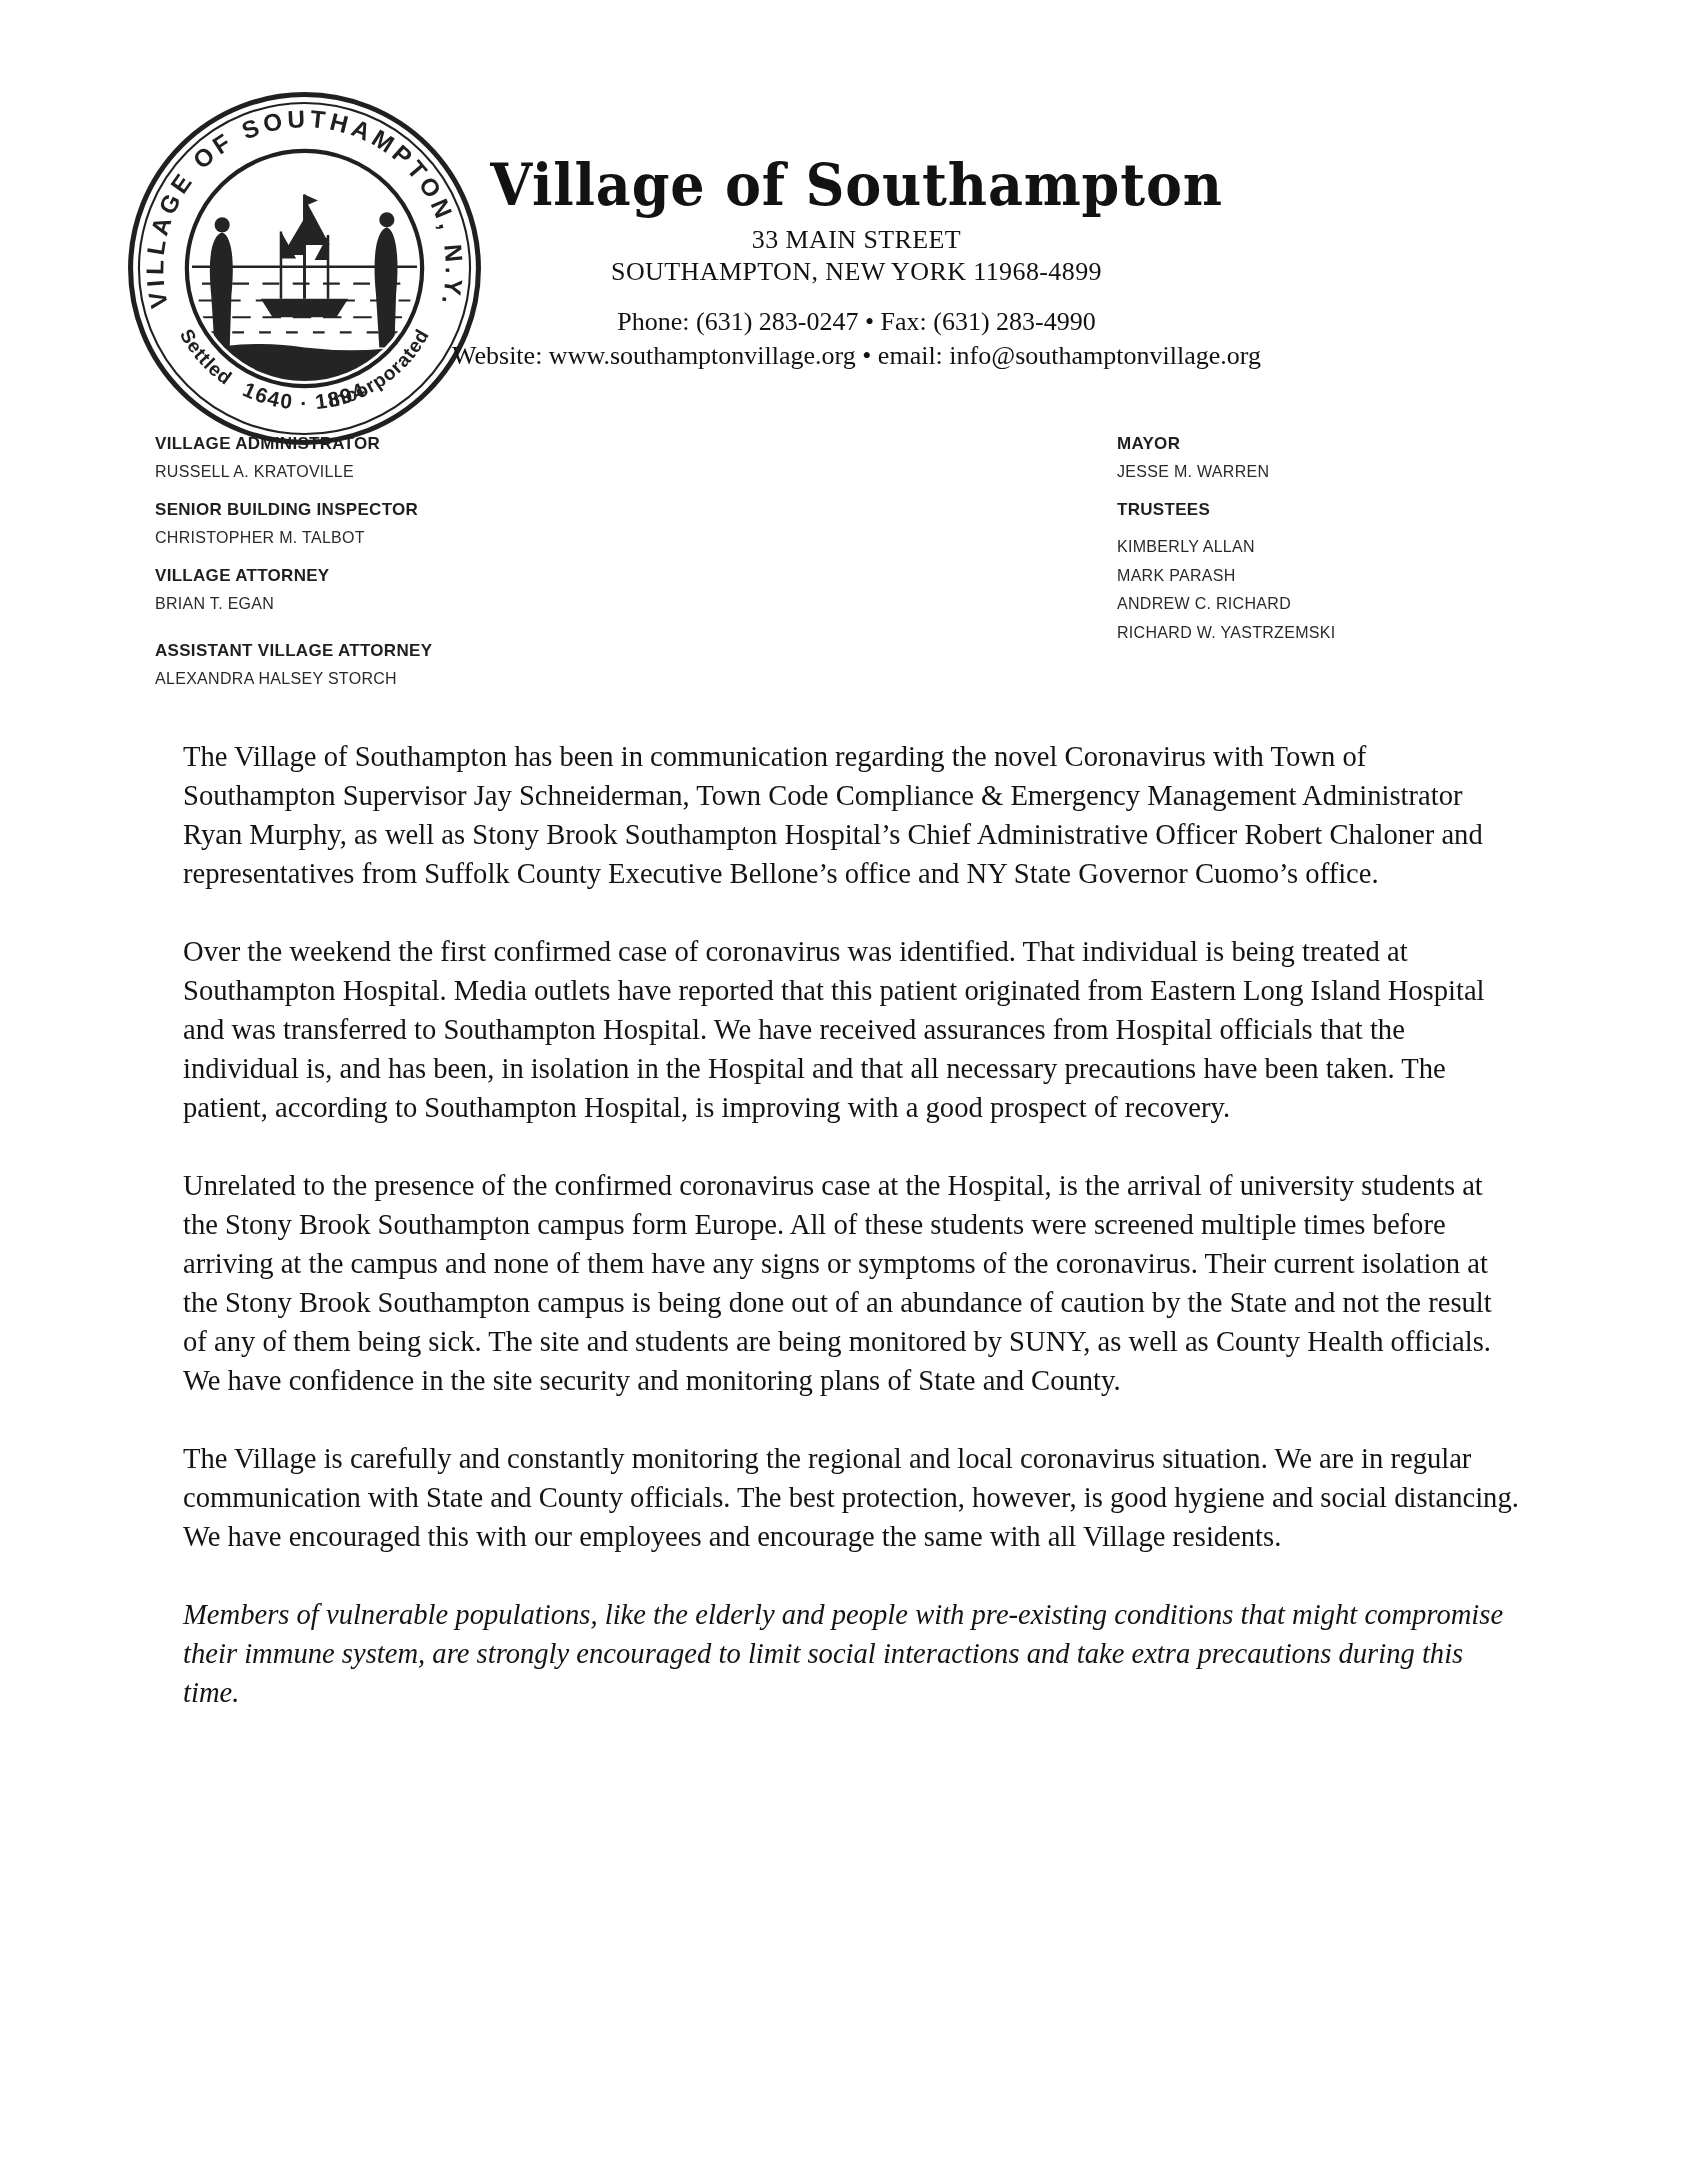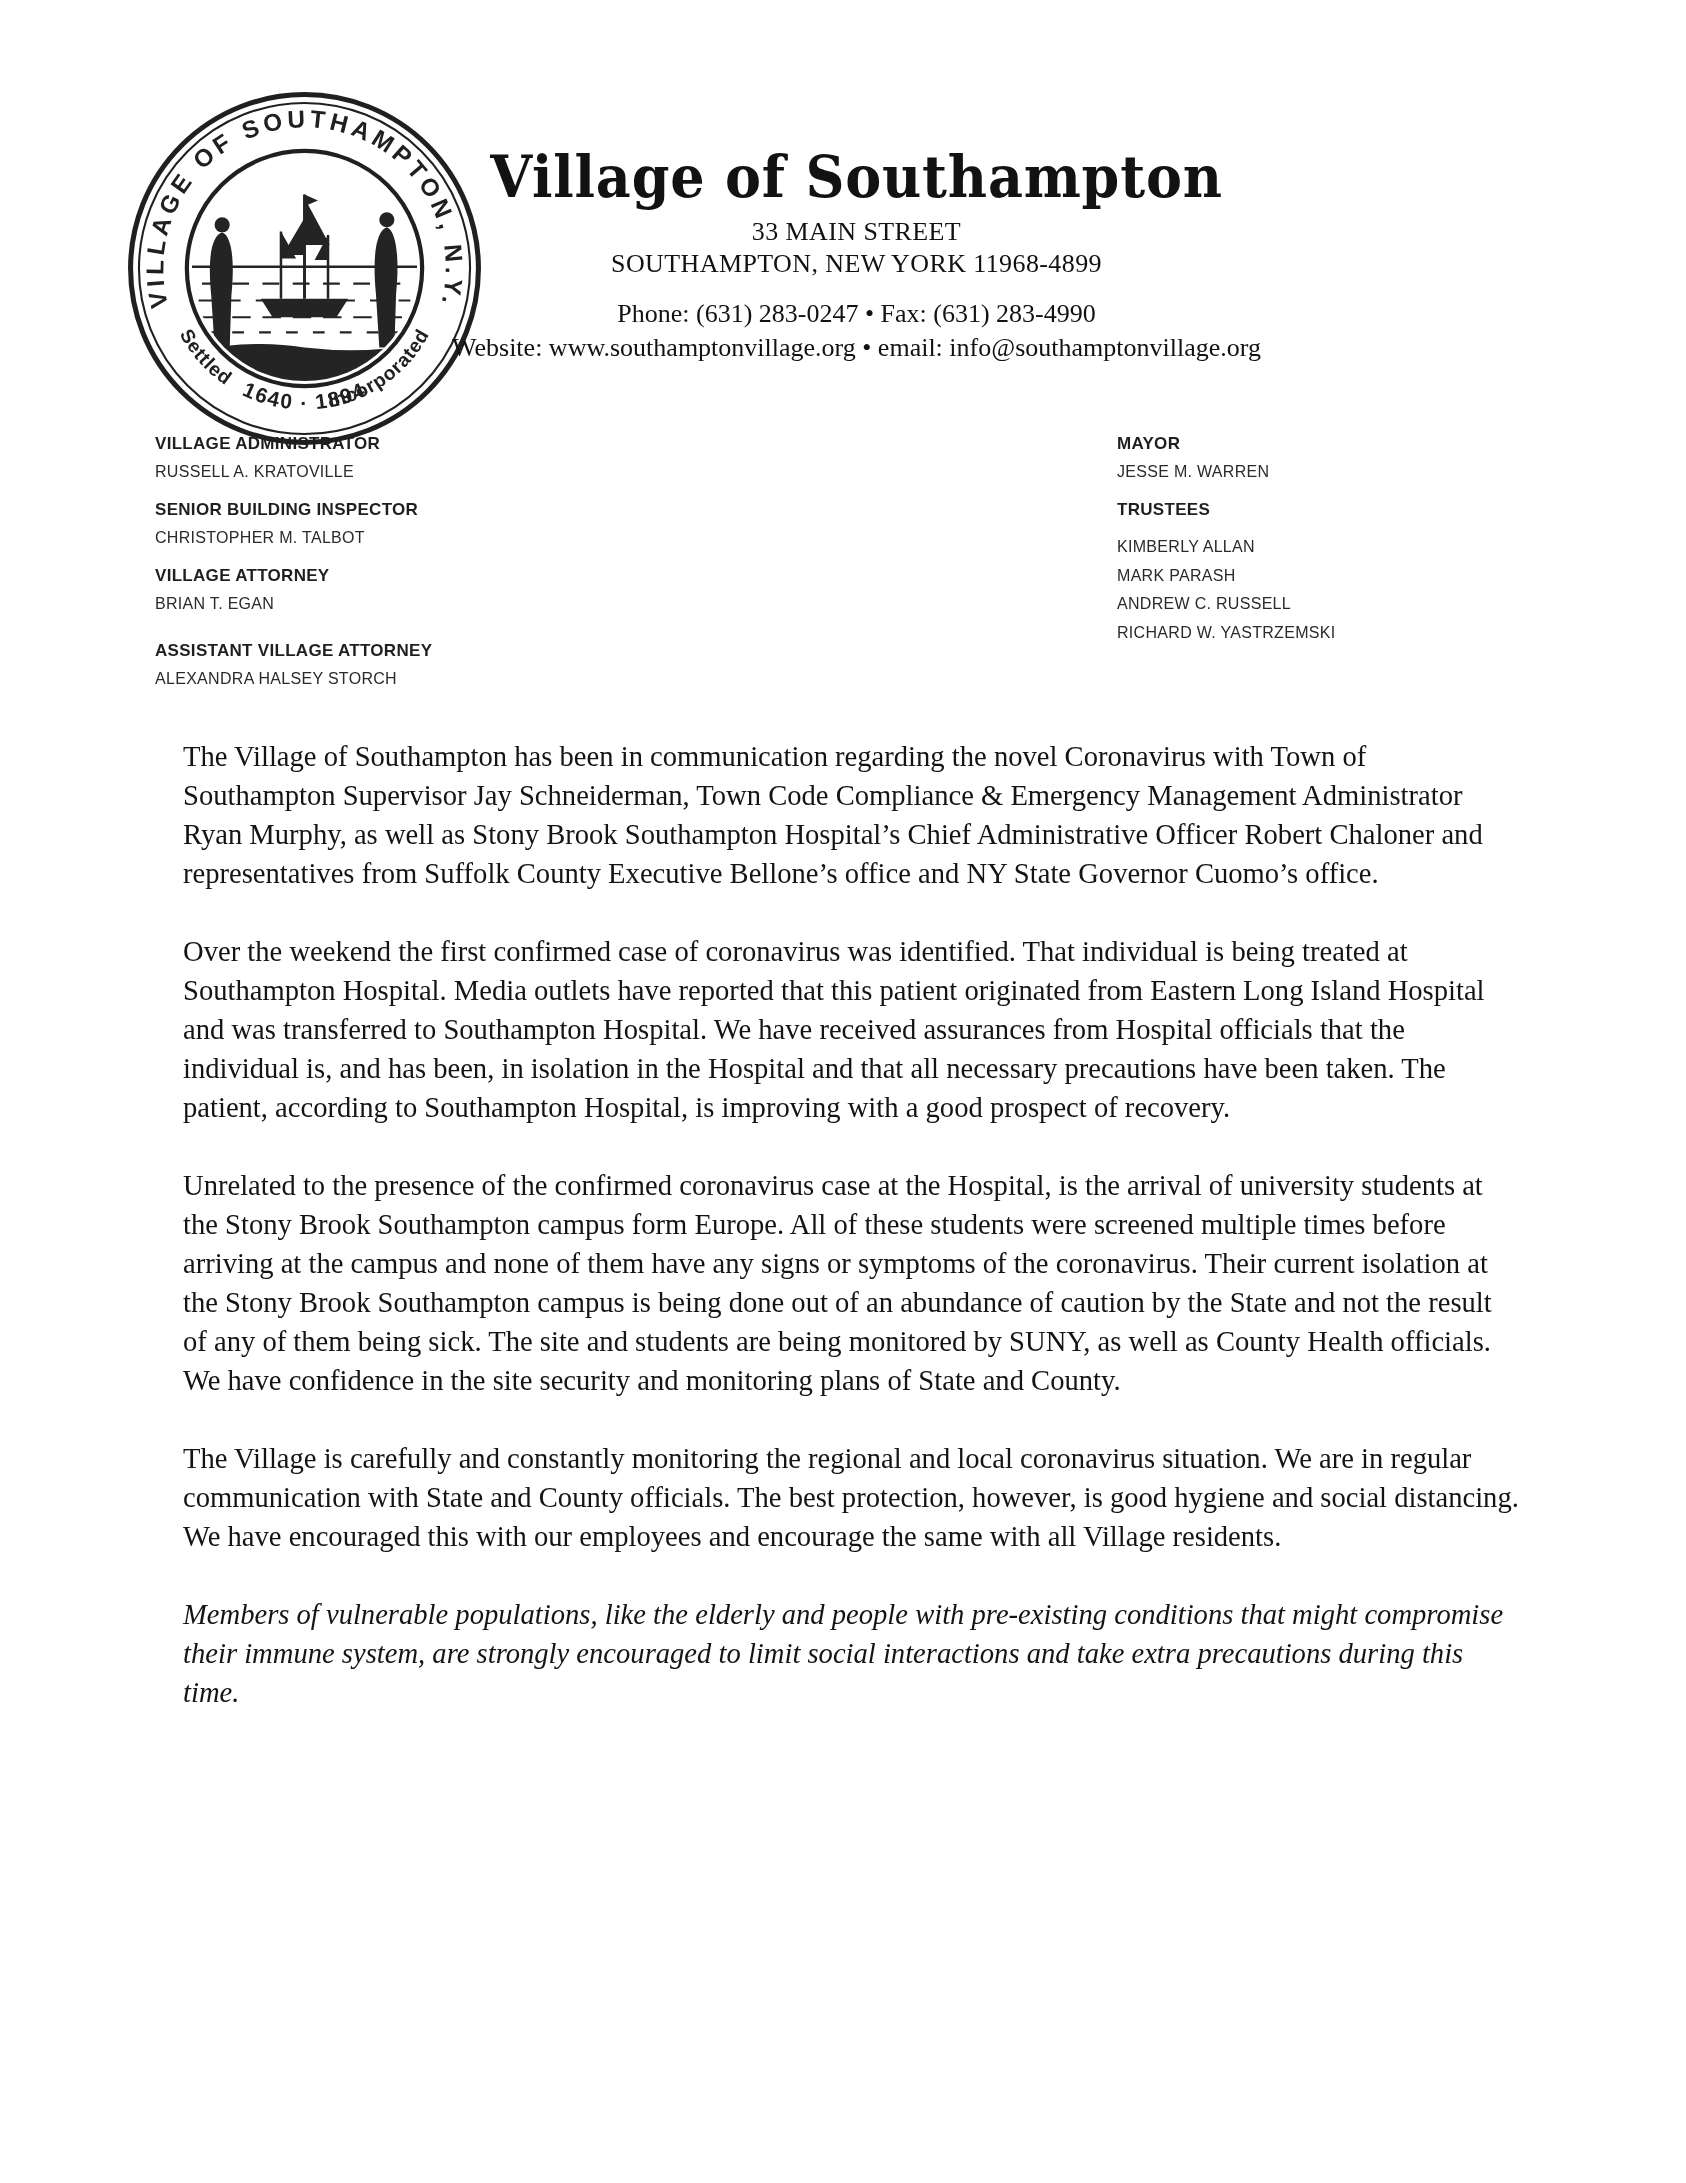--- a/index.html
+++ b/index.html
@@ -15,21 +15,21 @@
   .seal{
     position:absolute;left:123px;top:87px;
     width:363px;height:363px;
   }
   .seal text{
     font-family:"Liberation Sans",sans-serif;
     font-weight:bold;
     fill:#202020;
   }
   .head-text{
-    position:absolute;left:361px;top:148px;width:991px;
+    position:absolute;left:361px;top:156px;width:991px;
     text-align:center;
     font-family:"Liberation Serif",serif;
     color:#121212;
   }
   .lh-title{
     font-family:"DejaVu Serif",serif;
     font-weight:bold;
     font-size:54px;
     letter-spacing:0.8px;
     line-height:1.1;
@@ -159,21 +159,21 @@
   <div class="officials-right">
     <div class="off-group">
       <div class="off-title">MAYOR</div>
       <div class="off-name">JESSE M. WARREN</div>
     </div>
     <div class="off-group">
       <div class="off-title" style="margin-bottom:9px;">TRUSTEES</div>
       <div class="trustee-list">
         <div class="off-name">KIMBERLY ALLAN</div>
         <div class="off-name">MARK PARASH</div>
-        <div class="off-name">ANDREW C. RUSSELL</div>
+        <div class="off-name">ANDREW C. RICHARD</div>
         <div class="off-name">RICHARD W. YASTRZEMSKI</div>
       </div>
     </div>
   </div>
 
   <div class="letter-body">
     <p>The Village of Southampton has been in communication regarding the novel Coronavirus with Town of Southampton Supervisor Jay Schneiderman, Town Code Compliance &amp; Emergency Management Administrator Ryan Murphy, as well as Stony Brook Southampton Hospital’s Chief Administrative Officer Robert Chaloner and representatives from Suffolk County Executive Bellone’s office and NY State Governor Cuomo’s office.</p>
     <p>Over the weekend the first confirmed case of coronavirus was identified. That individual is being treated at Southampton Hospital. Media outlets have reported that this patient originated from Eastern Long Island Hospital and was transferred to Southampton Hospital. We have received assurances from Hospital officials that the individual is, and has been, in isolation in the Hospital and that all necessary precautions have been taken. The patient, according to Southampton Hospital, is improving with a good prospect of recovery.</p>
     <p>Unrelated to the presence of the confirmed coronavirus case at the Hospital, is the arrival of university students at the Stony Brook Southampton campus form Europe. All of these students were screened multiple times before arriving at the campus and none of them have any signs or symptoms of the coronavirus. Their current isolation at the Stony Brook Southampton campus is being done out of an abundance of caution by the State and not the result of any of them being sick. The site and students are being monitored by SUNY, as well as County Health officials. We have confidence in the site security and monitoring plans of State and County.</p>
     <p>The Village is carefully and constantly monitoring the regional and local coronavirus situation. We are in regular communication with State and County officials. The best protection, however, is good hygiene and social distancing. We have encouraged this with our employees and encourage the same with all Village residents.</p>

